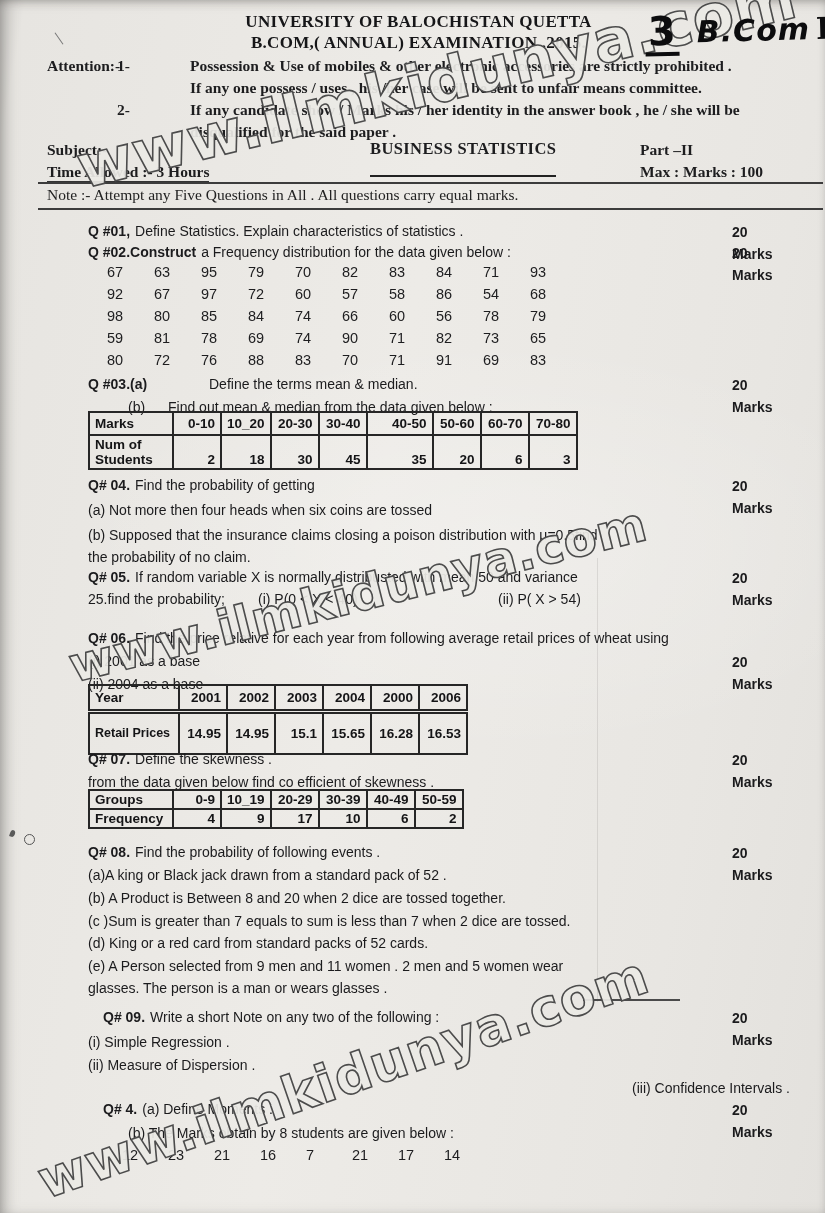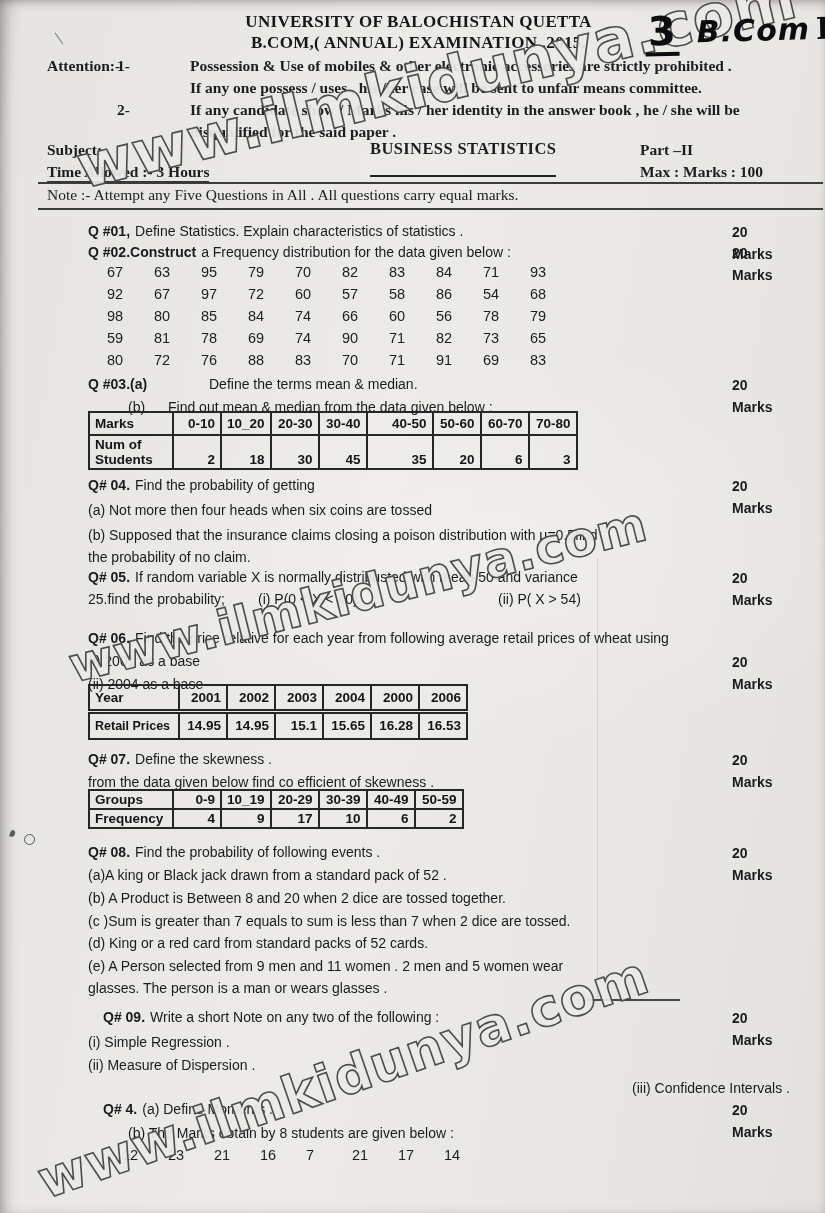--- a/index.html
+++ b/index.html
@@ -199,21 +199,21 @@
       <tbody>
           <tr style="height:26px;">
         <th>Year</th>
         <td class="v">2001</td>
             <td class="v">2002</td>
             <td class="v">2003</td>
             <td class="v">2004</td>
             <td class="v">2000</td>
             <td class="v">2006</td>
       </tr>
-      <tr style="height:28px;">
+      <tr style="height:43px;">
         <th style="font-size:12.5px;">Retail Prices</th>
         <td class="v">14.95</td>
             <td class="v">14.95</td>
             <td class="v">15.1</td>
             <td class="v">15.65</td>
             <td class="v">16.28</td>
             <td class="v">16.53</td>
       </tr>
     </tbody>
       </table>

